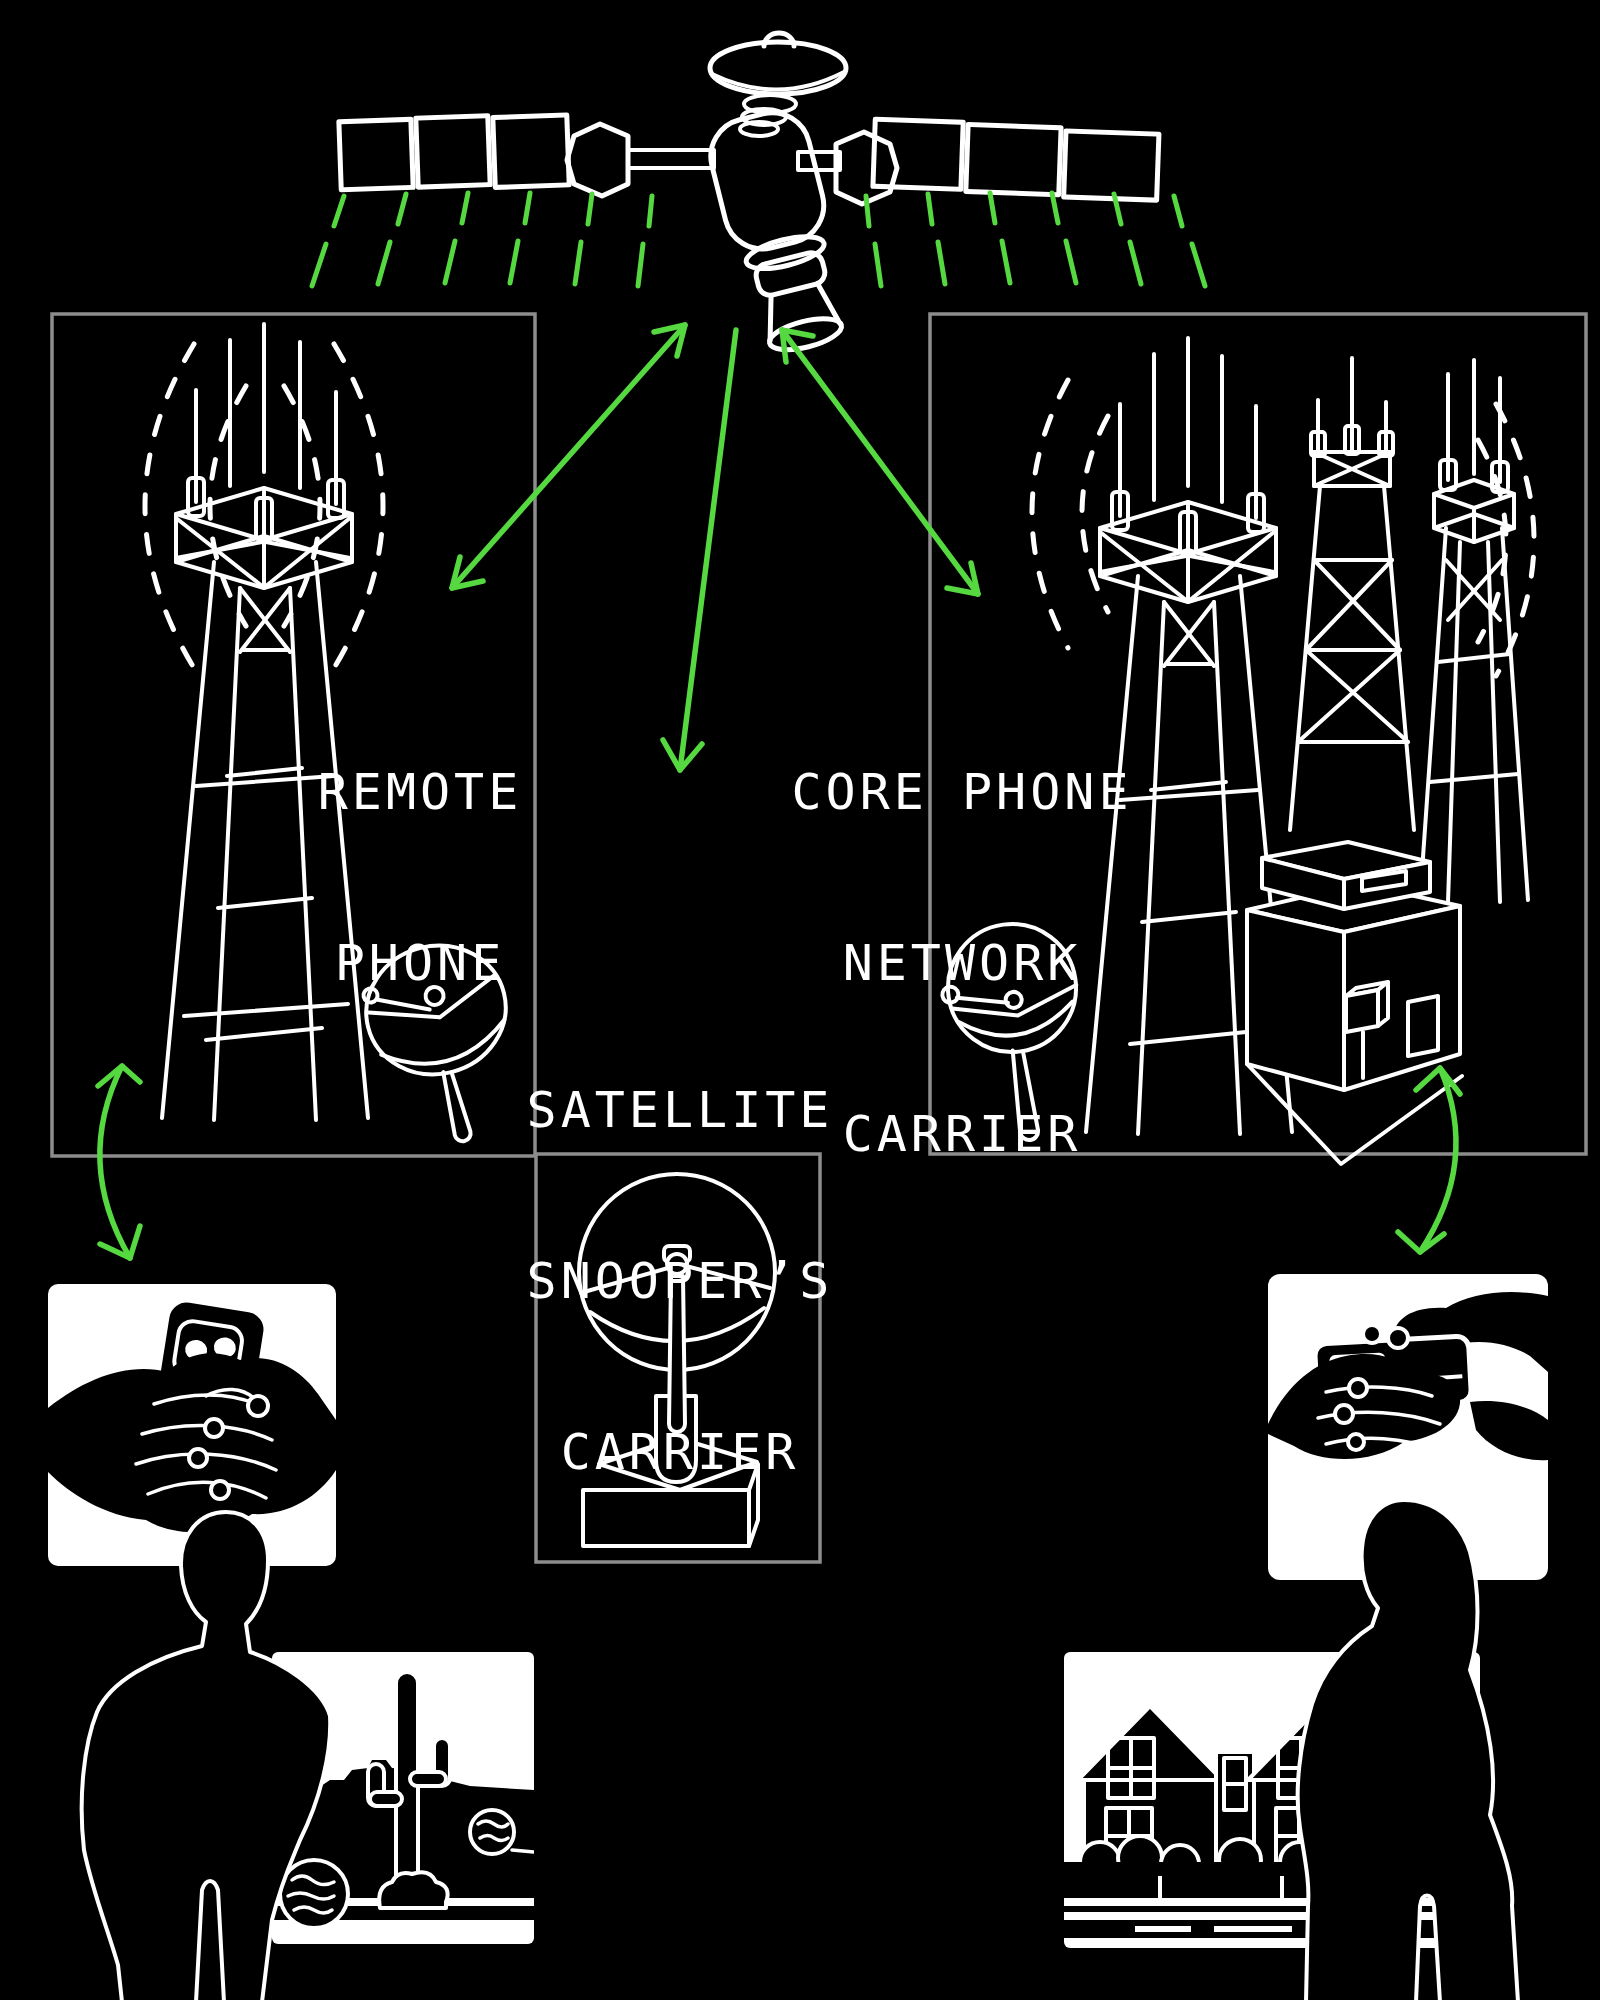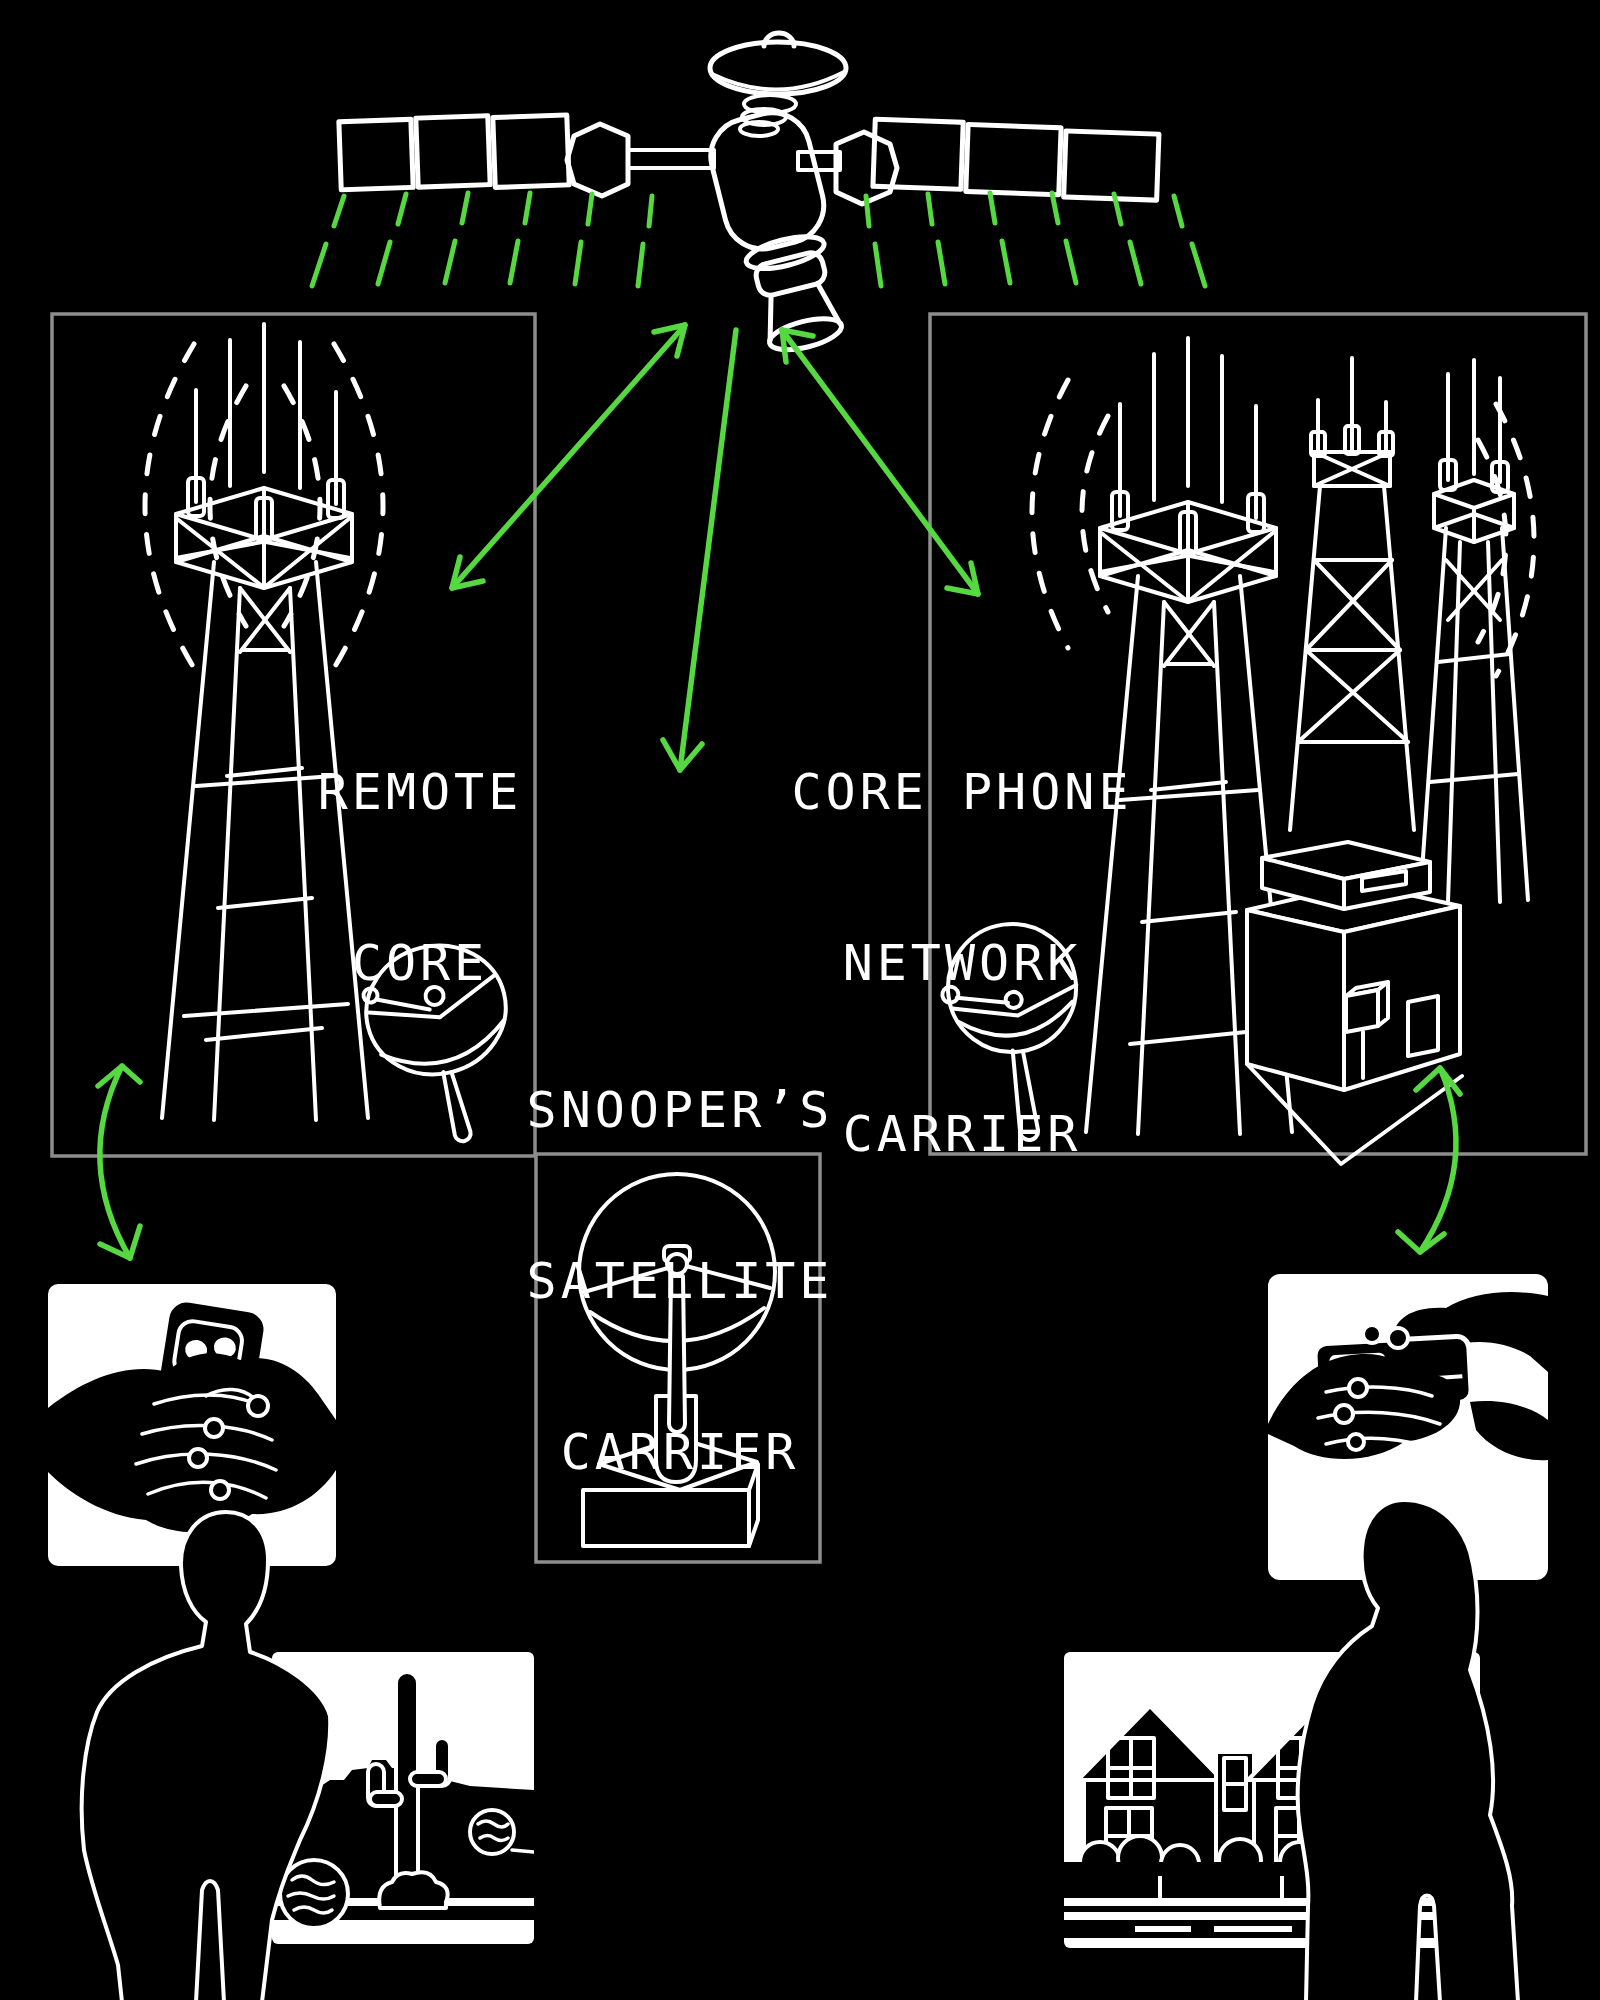--- a/index.html
+++ b/index.html
@@ -425,25 +425,25 @@
     C 1434,1500 1460,1520 1470,1552 C 1480,1588 1480,1636 1470,1670
     C 1490,1722 1498,1775 1490,1815 C 1504,1852 1514,1880 1512,1906
     L 1518,2002 L 1440,2002 L 1434,1906 C 1432,1892 1422,1892 1420,1906
     L 1416,2002 L 1306,2002 L 1308,1906 C 1310,1880 1304,1856 1300,1828
     C 1294,1790 1300,1744 1312,1704 C 1322,1672 1344,1644 1372,1626
     L 1378,1608 C 1366,1594 1360,1572 1362,1548 C 1364,1520 1380,1500 1404,1500 Z"></path>
 </svg>
 
   <div class="label" style="left:220px;top:650px;width:400px;">
     <div>REMOTE</div>
-    <div>CORE</div>
+    <div>PHONE</div>
   </div>
   <div class="label" style="left:752px;top:650px;width:420px;">
     <div>CORE PHONE</div>
     <div>NETWORK</div>
     <div>CARRIER</div>
   </div>
   <div class="label" style="left:470px;top:968px;width:420px;">
+    <div>SATELLITE</div>
     <div>SNOOPER’S</div>
-    <div>SATELLITE</div>
     <div>CARRIER</div>
   </div>
 </div>
 
 </body></html>

